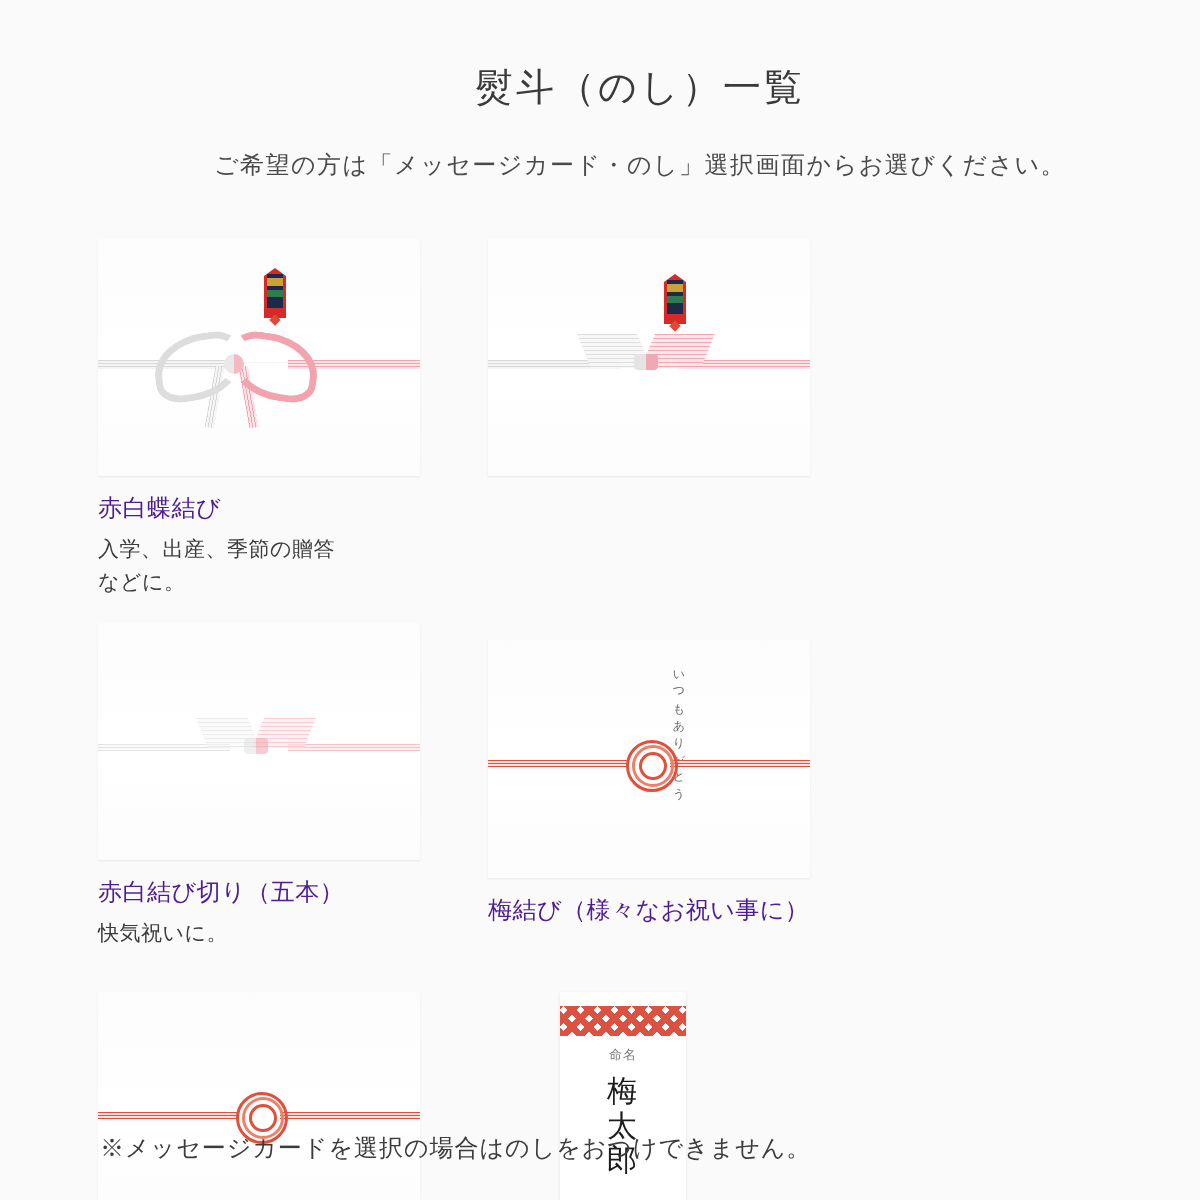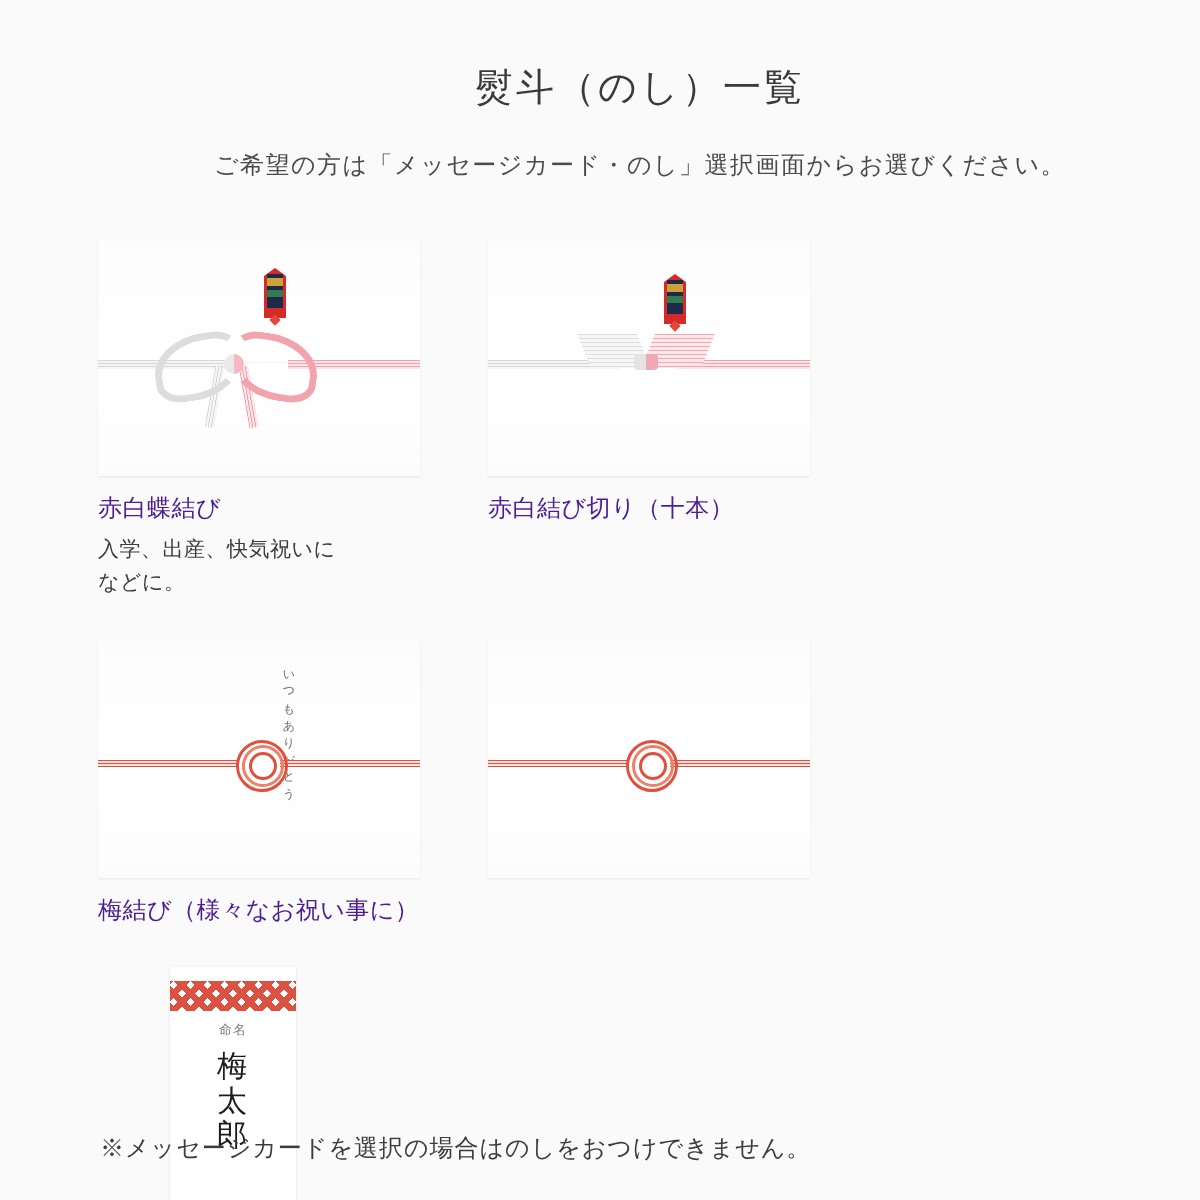--- a/index.html
+++ b/index.html
@@ -338,21 +338,21 @@
           <div class="ornament" style="left:166px; top:18px;">
             <div class="orn-body"></div>
             <div class="orn-inner"></div>
             <div class="orn-gold"></div>
             <div class="orn-green"></div>
             <div class="orn-tip"></div>
           </div>
         </div>
       </div>
       <div class="cell-label">赤白蝶結び</div>
-      <div class="cell-desc">入学、出産、快気祝いに
+      <div class="cell-desc">入学、出産、季節の贈答
 などに。</div>
     </div>
 
     <div class="cell">
       <div class="thumb">
         <div class="env">
           <div class="env-shadow-top"></div>
           <div class="env-fold"></div>
           <div class="cord left"></div>
           <div class="cord right"></div>
@@ -361,23 +361,37 @@
           <div class="mk-knot"></div>
           <div class="ornament" style="left:176px; top:24px;">
             <div class="orn-body"></div>
             <div class="orn-inner"></div>
             <div class="orn-gold"></div>
             <div class="orn-green"></div>
             <div class="orn-tip"></div>
           </div>
         </div>
       </div>
-      <div class="cell-label">赤白結び切り（十本）</div>
-    </div>
-
+    </div>
+
+    <div class="cell">
+      <div class="thumb">
+        <div class="env">
+          <div class="env-shadow-top"></div>
+          <div class="env-fold"></div>
+          <div class="cord left thin faint"></div>
+          <div class="cord right thin faint"></div>
+          <div class="mk-fan l" style="opacity:.55; left:104px; width:52px; height:30px;"></div>
+          <div class="mk-fan r" style="opacity:.55; left:160px; width:52px; height:30px;"></div>
+          <div class="mk-knot" style="opacity:.6;"></div>
+        </div>
+      </div>
+      <div class="cell-label">赤白結び切り（五本）</div>
+      <div class="cell-desc">快気祝いに。</div>
+    </div>
 
     <div class="cell row2">
       <div class="thumb">
         <div class="env">
           <div class="env-shadow-top"></div>
           <div class="vtext">いつもありがとう</div>
           <div class="ume-cord l"></div>
           <div class="ume-cord r"></div>
           <div class="ume-wrap">
             <div class="ume-ring ume-r1"></div>

